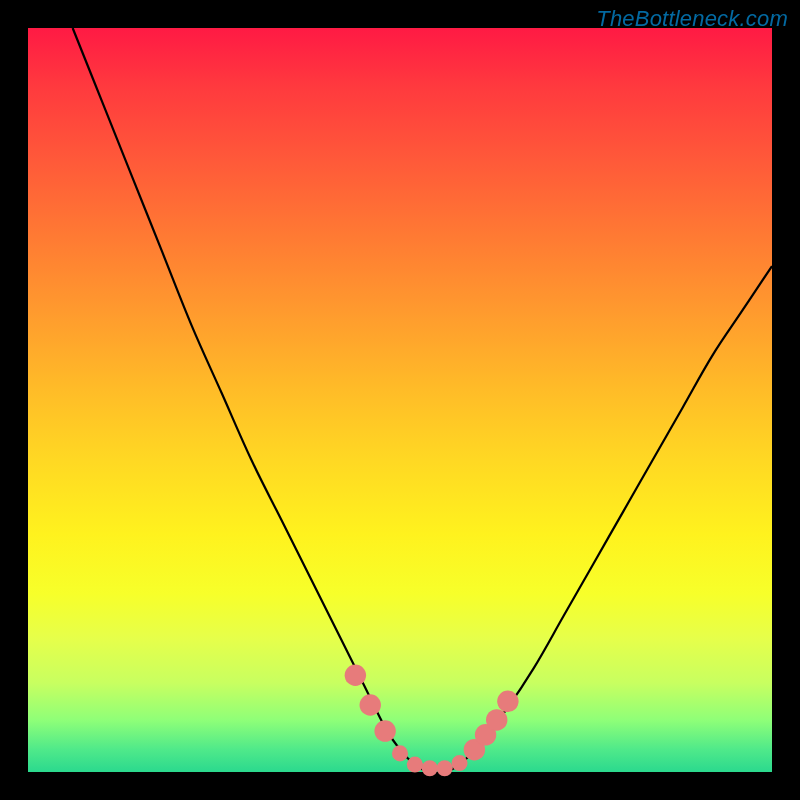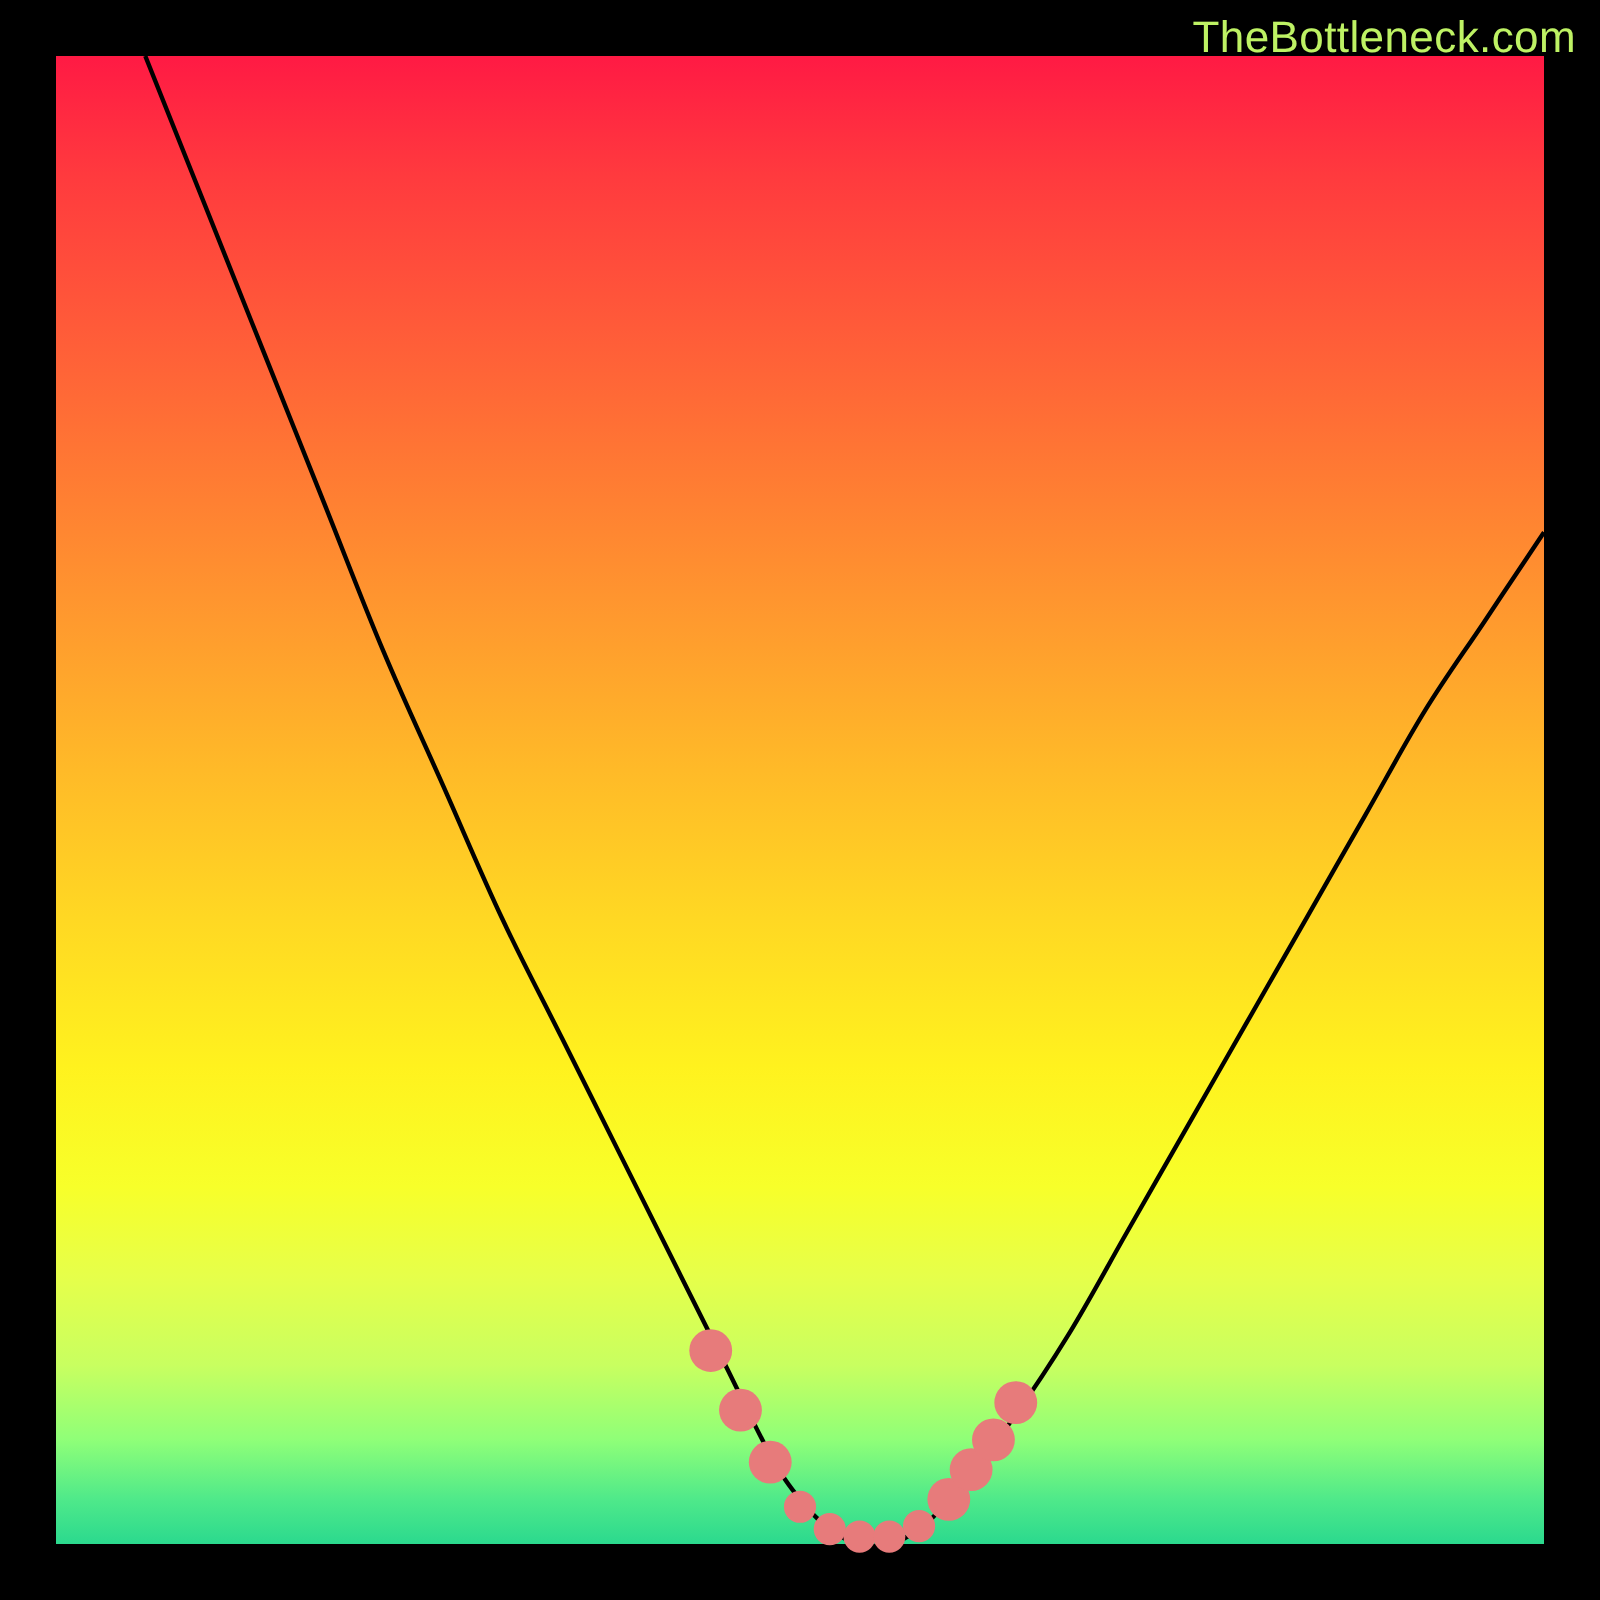--- a/index.html
+++ b/index.html
@@ -42,24 +42,25 @@
       #8fff78 93%,
       #4fe98a 97%,
       #2bd98e 100%
     );
   }
   
   .watermark {
     position: absolute;
     top: 6px;
     right: 12px;
-    color: #bef264;
+    color: #0369a1;
     font-size: 22px;
     font-weight: 500;
     letter-spacing: 0.2px;
+    font-style: italic;
   }
   svg.curve {
     position: absolute;
     left: 28px;
     top: 28px;
     width: 744px;
     height: 744px;
     overflow: visible;
   }
 </style>

